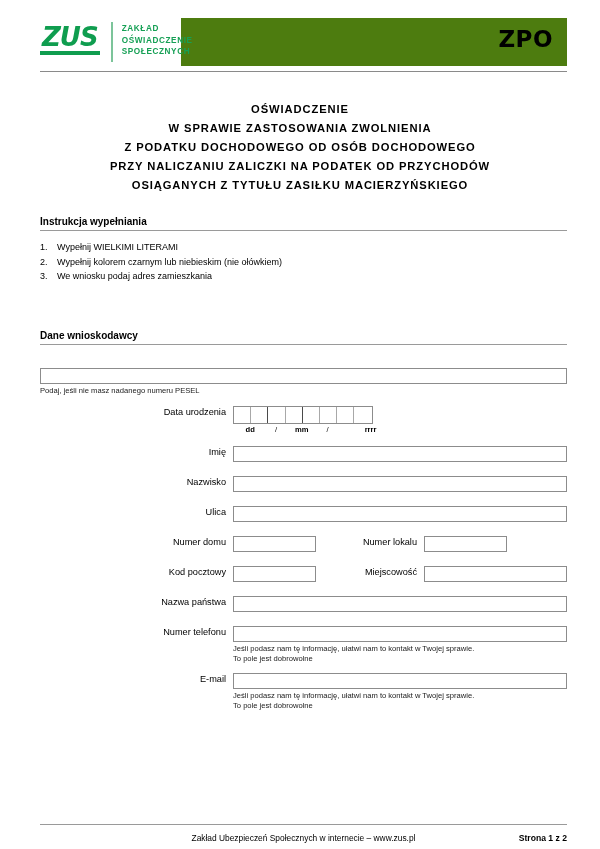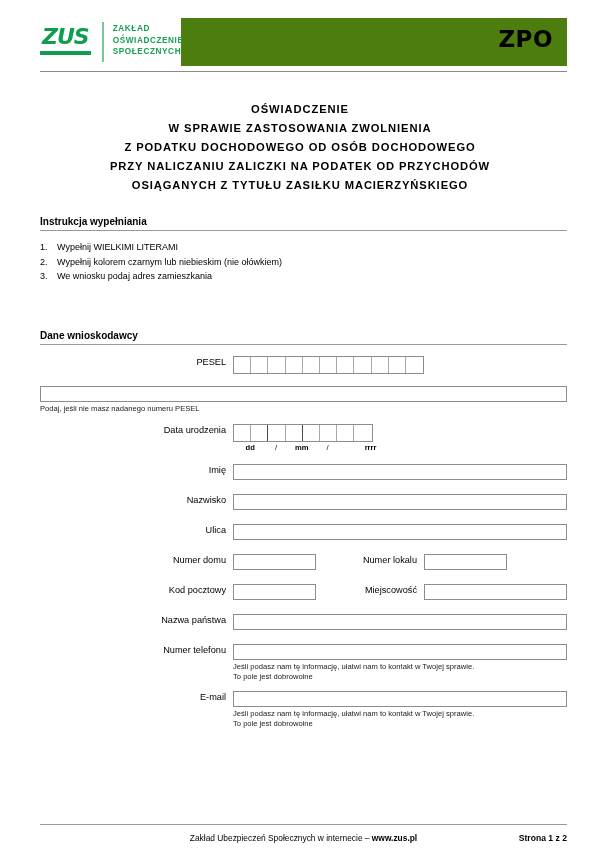--- a/index.html
+++ b/index.html
@@ -34,21 +34,21 @@
     left: 0;
     top: 4px;
     display: flex;
     align-items: flex-start;
     height: 48px;
   }
   .logo-mark {
     font-family: "DejaVu Sans", sans-serif;
     font-weight: bold;
     font-style: italic;
-    font-size: 22px;
+    font-size: 26px;
     line-height: 26px;
     color: #0f9d4f;
     letter-spacing: -1px;
     border-bottom: 4px solid #0f9d4f;
     padding: 2px 2px 1px 2px;
   }
   .logo-sep {
     width: 2px;
     background: #7cc49a;
     height: 40px;
@@ -238,21 +238,21 @@
   }
   .footer-inner {
     position: relative;
     height: 14px;
   }
   .footer-center {
     text-align: center;
     font-size: 8.4px;
     line-height: 14px;
   }
-  .footer-center b { font-weight: bold; }
+  .footer-center b { font-weight: normal; }
   .footer-page {
     position: absolute;
     right: 0;
     top: 0;
     font-size: 8.6px;
     font-weight: bold;
     line-height: 14px;
     margin-left: 8px;
   }
 </style>
@@ -304,38 +304,20 @@
     </ul>
   </div>
 
   <div class="section data-block">
     <div class="section-title">Dane wnioskodawcy</div>
     <div class="section-rule"></div>
   </div>
 
   <div class="form-area">
 
-    <div class="row">
-      <div class="lbl">PESEL</div>
-      <div class="fieldcol">
-        <div class="boxes">
-          <div class="cell"></div>
-          <div class="cell"></div>
-          <div class="cell"></div>
-          <div class="cell"></div>
-          <div class="cell"></div>
-          <div class="cell"></div>
-          <div class="cell"></div>
-          <div class="cell"></div>
-          <div class="cell"></div>
-          <div class="cell"></div>
-          <div class="cell"></div>
-        </div>
-      </div>
-    </div>
 
     <div class="sp-12"></div>
 
     <div class="row">
       <div class="fieldcol">
         <div class="inp full"></div>
         <div class="hint">Podaj, jeśli nie masz nadanego numeru PESEL</div>
       </div>
     </div>
 

